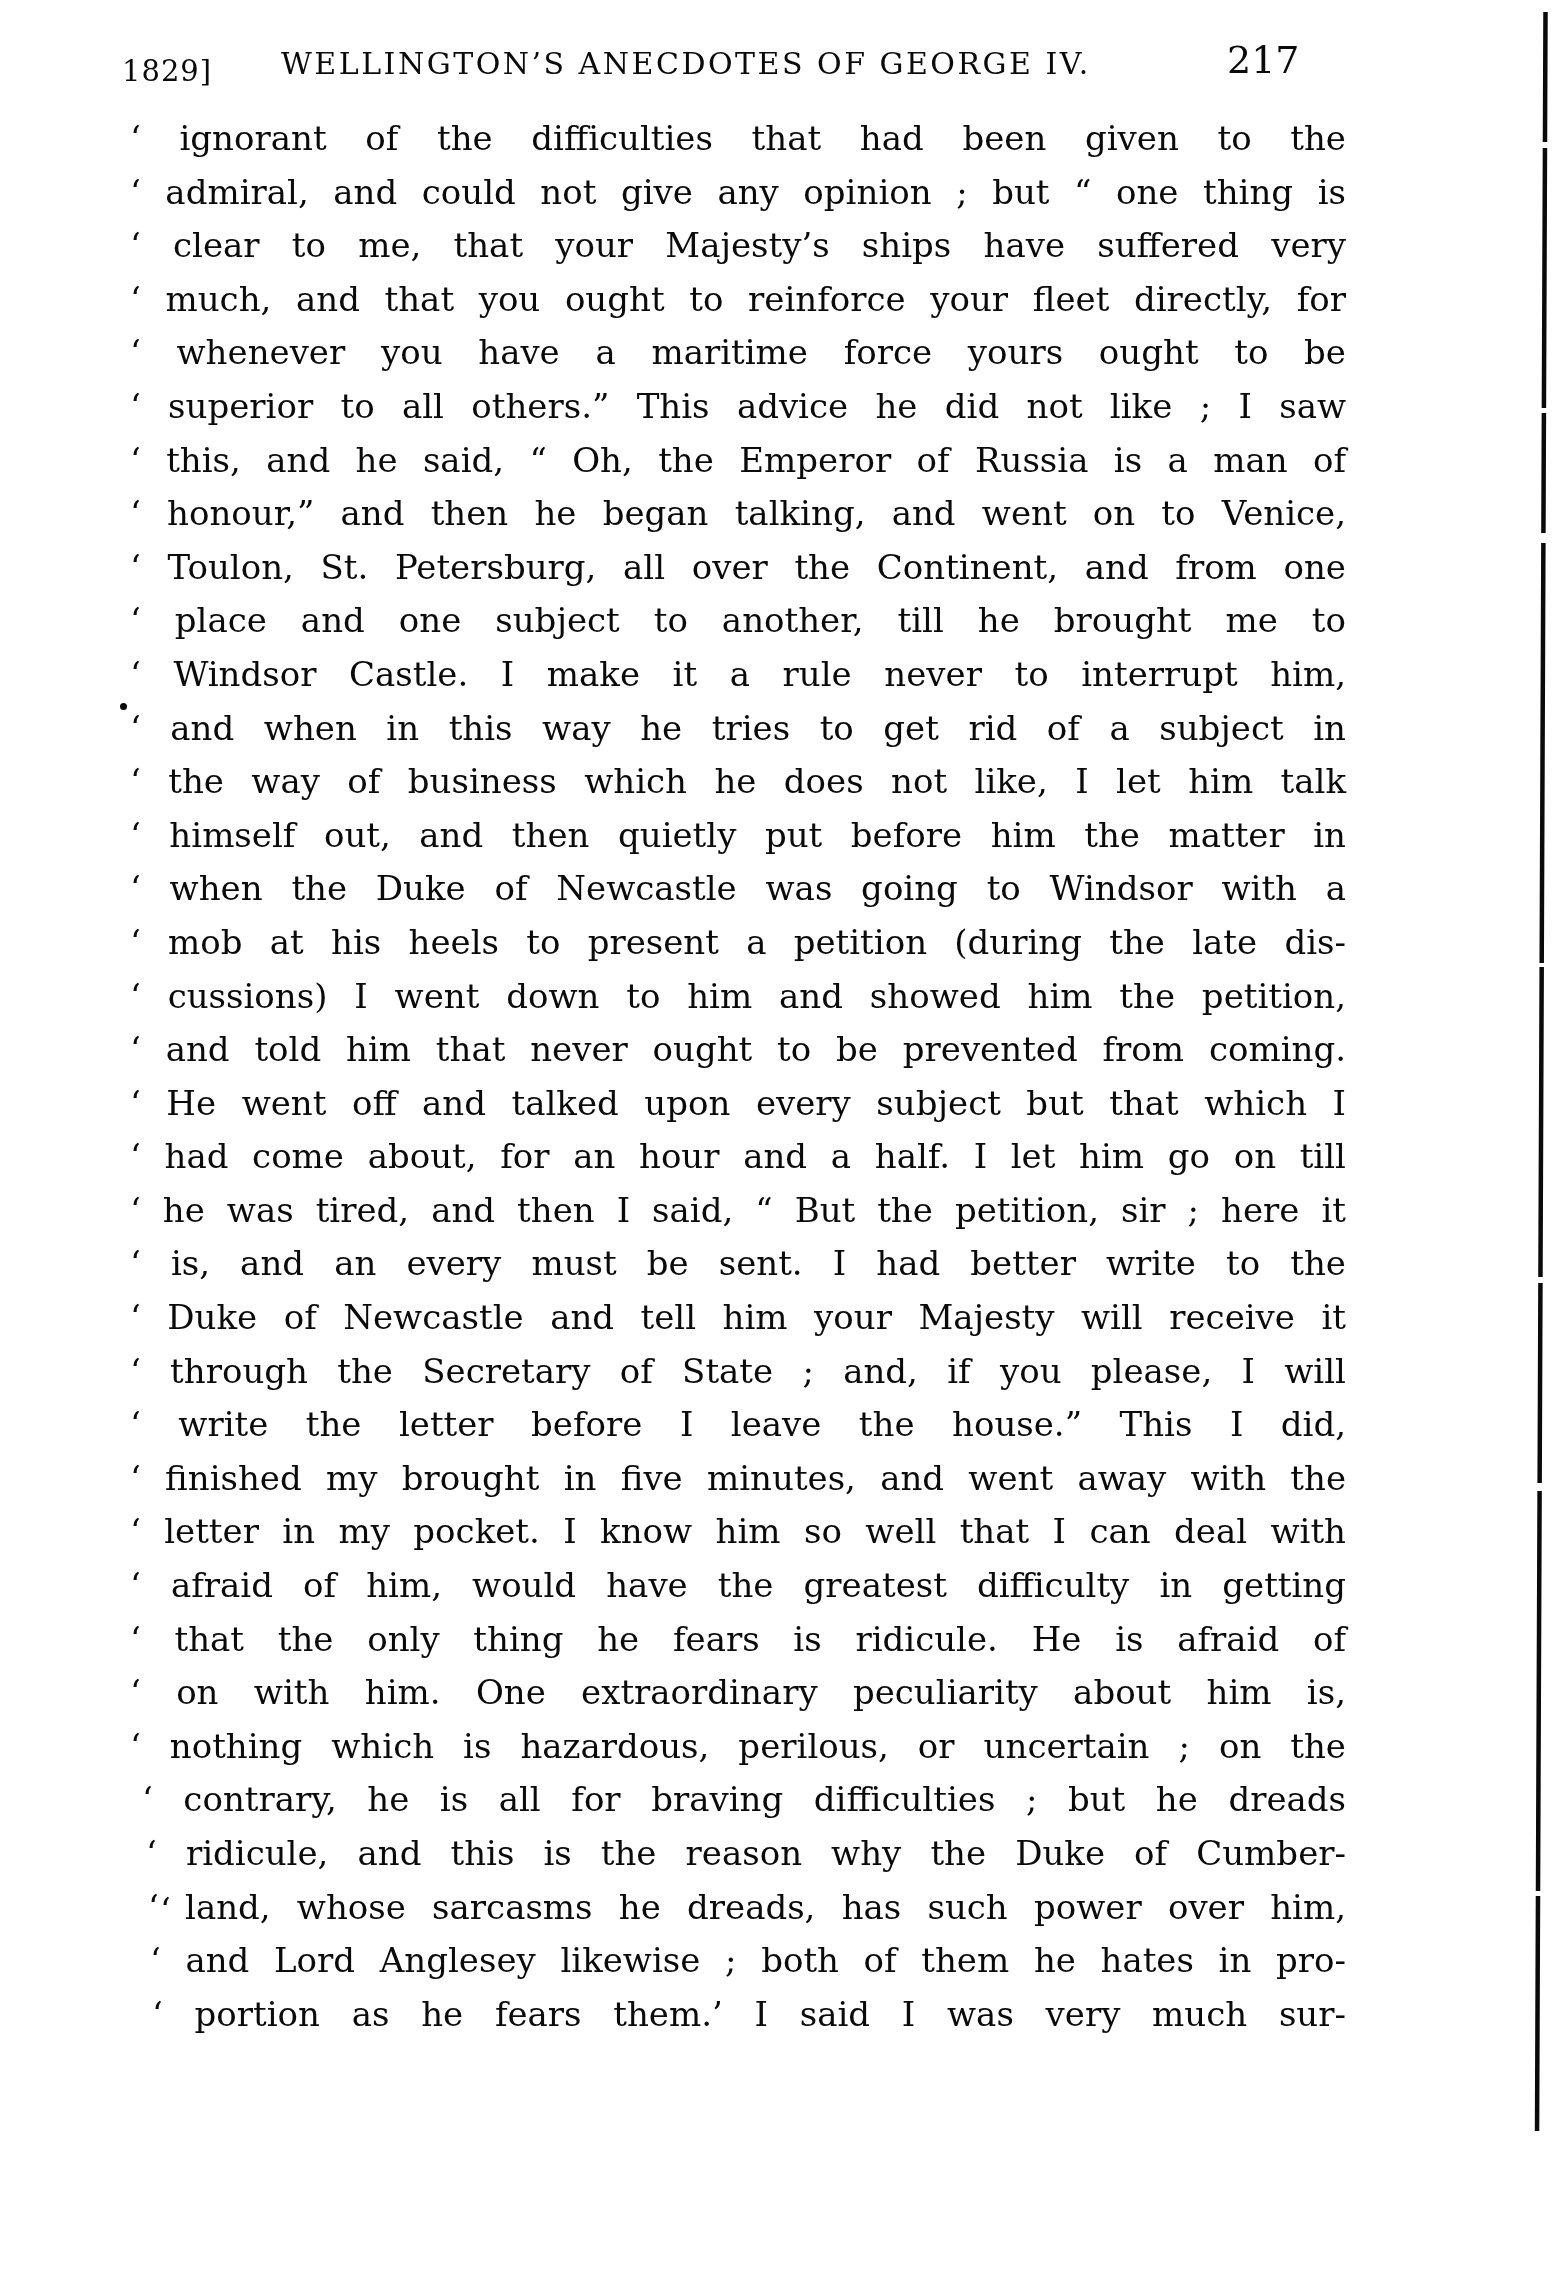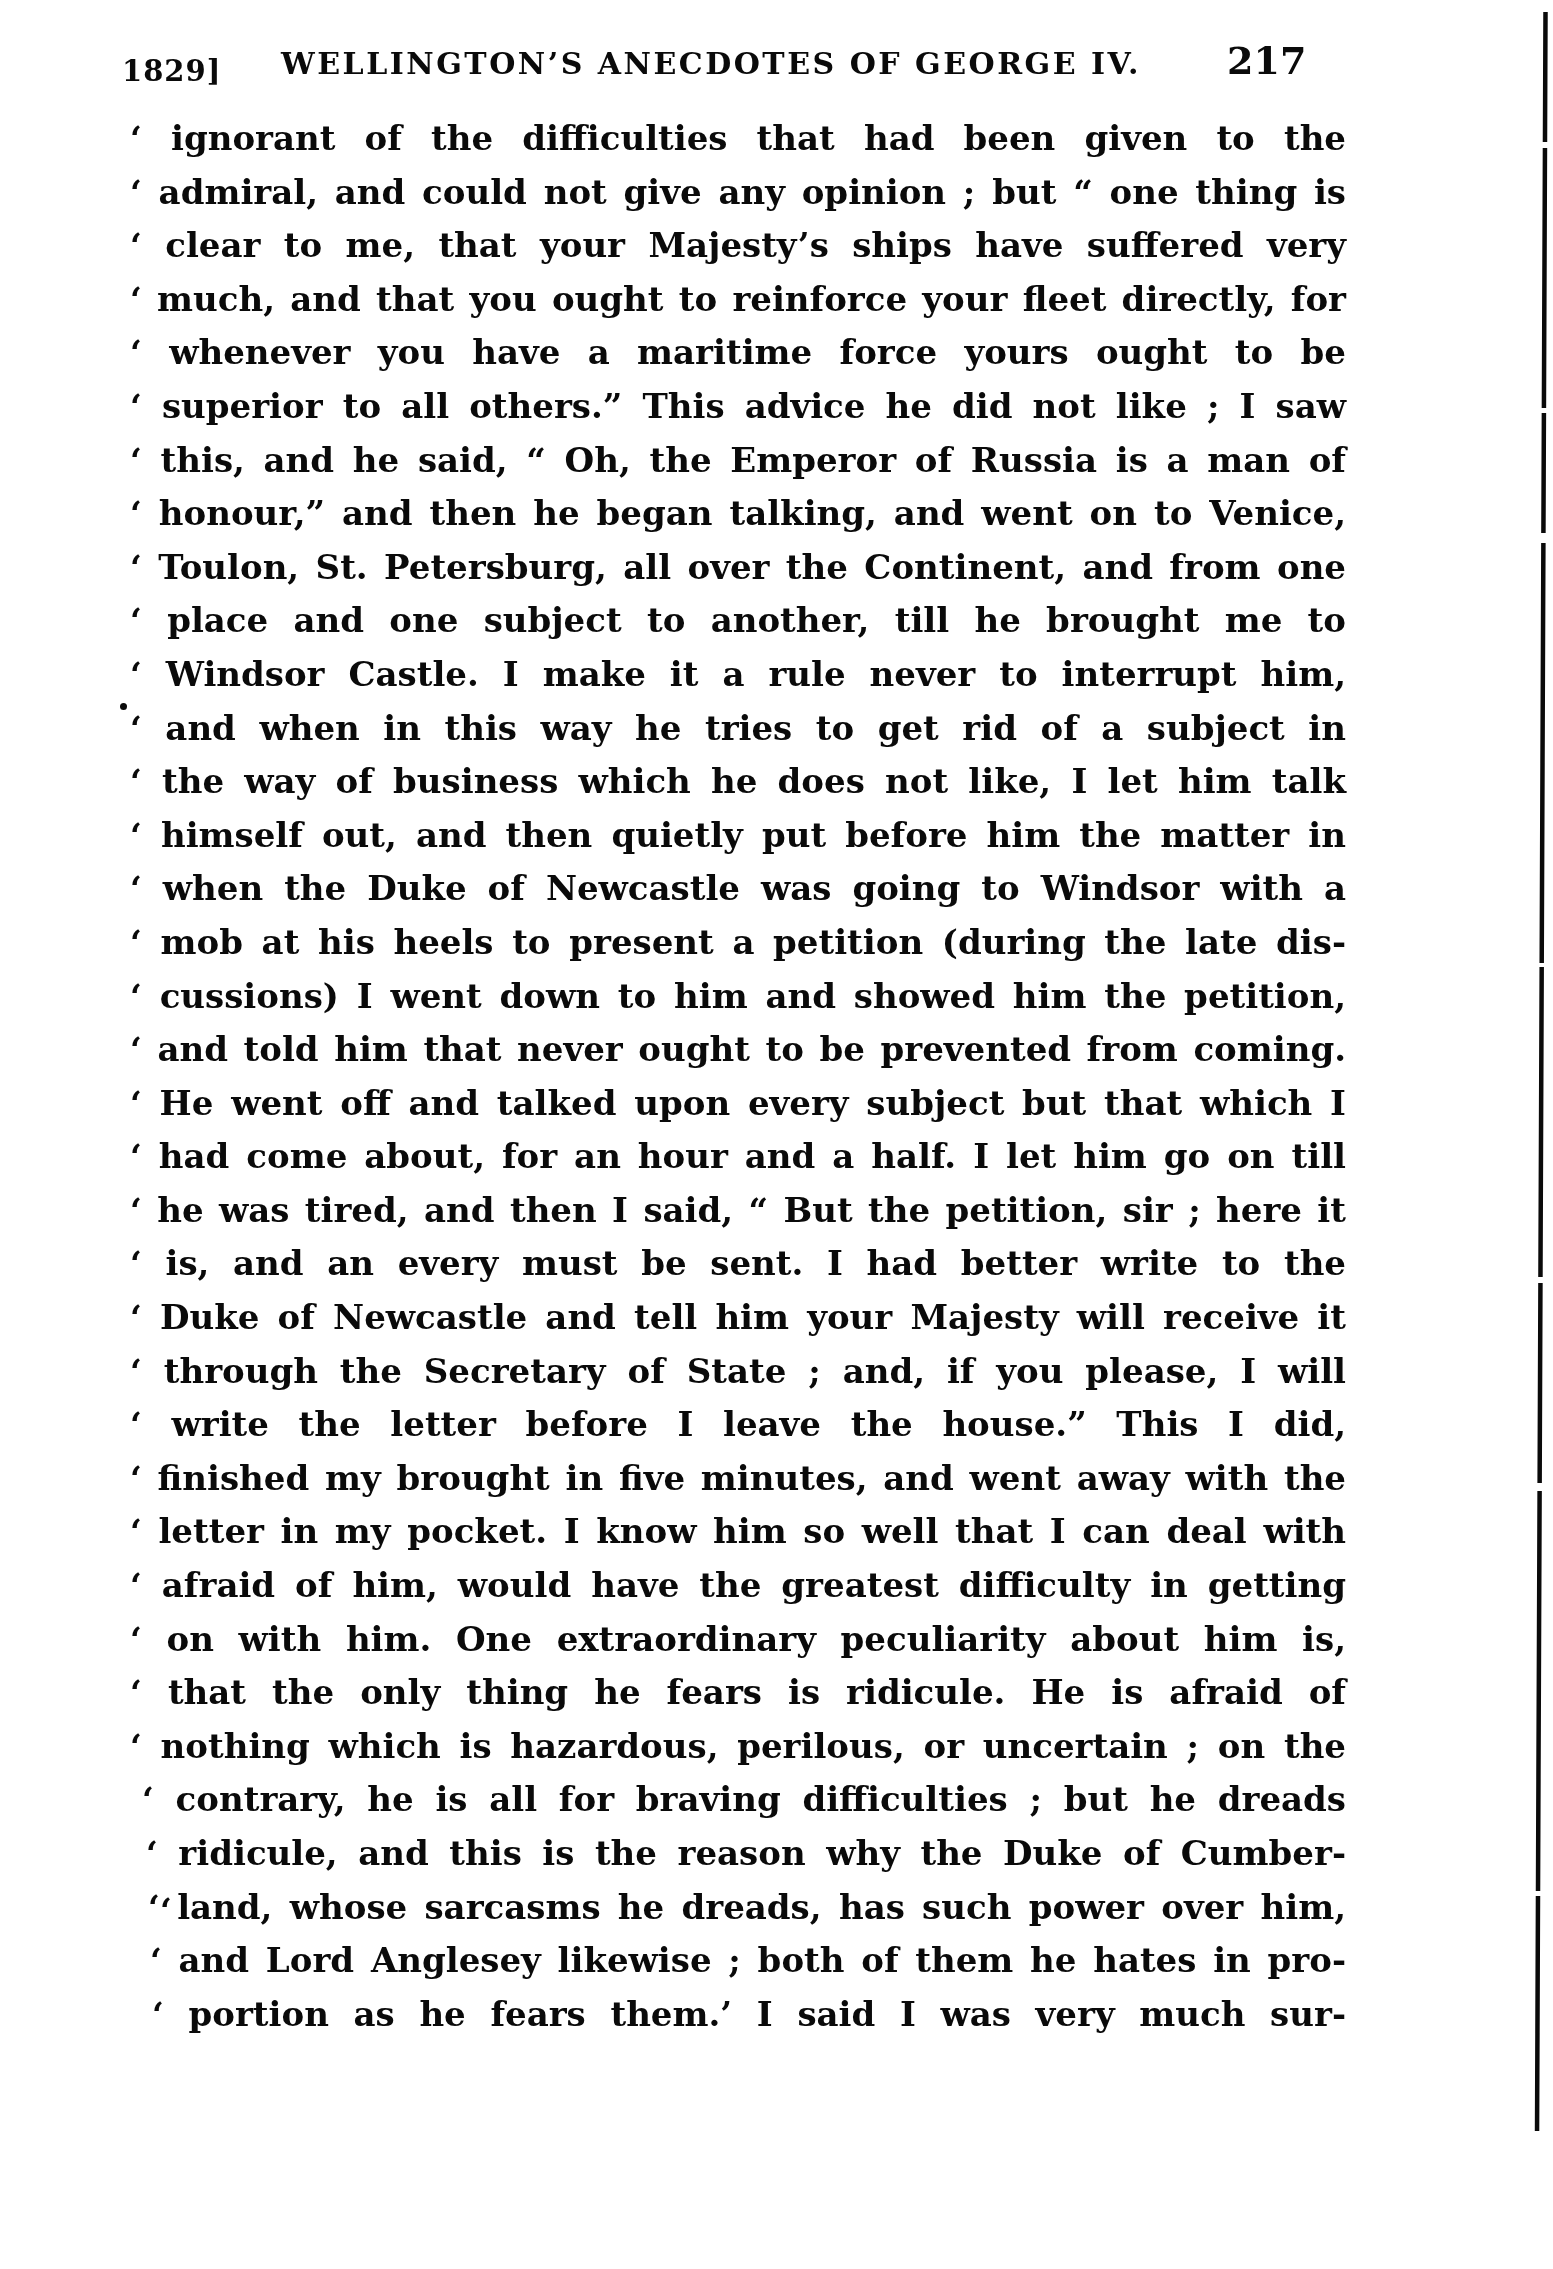--- a/index.html
+++ b/index.html
@@ -3,21 +3,20 @@
 <meta charset="utf-8">
 <style>
   html,body{margin:0;padding:0;background:#ffffff;}
   .page{
     position:relative;
     width:1553px;height:2131px;
     background:#ffffff;
     color:#0a0a0a;
     font-family:"DejaVu Serif", serif;
     overflow:hidden;
-    font-weight:bold;
   }
   .header-year{
     position:absolute;left:122px;top:54px;
     font-size:29px;letter-spacing:1px;
   }
   .header-title{
     position:absolute;left:253px;top:46px;
     font-size:30px;letter-spacing:2.5px;white-space:nowrap;margin-left:28px;
   }
   .header-page{
@@ -87,22 +86,22 @@
       <div class="text-line">‘ He went off and talked upon every subject but that which I</div>
       <div class="text-line">‘ had come about, for an hour and a half. I let him go on till</div>
       <div class="text-line">‘ he was tired, and then I said, “ But the petition, sir ; here it</div>
       <div class="text-line">‘ is, and an every must be sent. I had better write to the</div>
       <div class="text-line">‘ Duke of Newcastle and tell him your Majesty will receive it</div>
       <div class="text-line">‘ through the Secretary of State ; and, if you please, I will</div>
       <div class="text-line">‘ write the letter before I leave the house.” This I did,</div>
       <div class="text-line">‘ finished my brought in five minutes, and went away with the</div>
       <div class="text-line">‘ letter in my pocket. I know him so well that I can deal with</div>
       <div class="text-line">‘ afraid of him, would have the greatest difficulty in getting</div>
+      <div class="text-line">‘ that the only thing he fears is ridicule. He is afraid of</div>
       <div class="text-line">‘ on with him. One extraordinary peculiarity about him is,</div>
-      <div class="text-line">‘ that the only thing he fears is ridicule. He is afraid of</div>
       <div class="text-line">‘ nothing which is hazardous, perilous, or uncertain ; on the</div>
       <div class="text-line" style="padding-left: 12px;">‘ contrary, he is all for braving difficulties ; but he dreads</div>
       <div class="text-line" style="padding-left: 16px;">‘ ridicule, and this is the reason why the Duke of Cumber-</div>
       <div class="text-line" style="padding-left: 18px;">‘ land, whose sarcasms he dreads, has such power over him,</div>
       <div class="text-line" style="padding-left: 20px;">‘ and Lord Anglesey likewise ; both of them he hates in pro-</div>
       <div class="text-line" style="padding-left: 22px;">‘ portion as he fears them.’ I said I was very much sur-</div>
     </div>
 
   <span class="stray-quote">‘</span>
 

